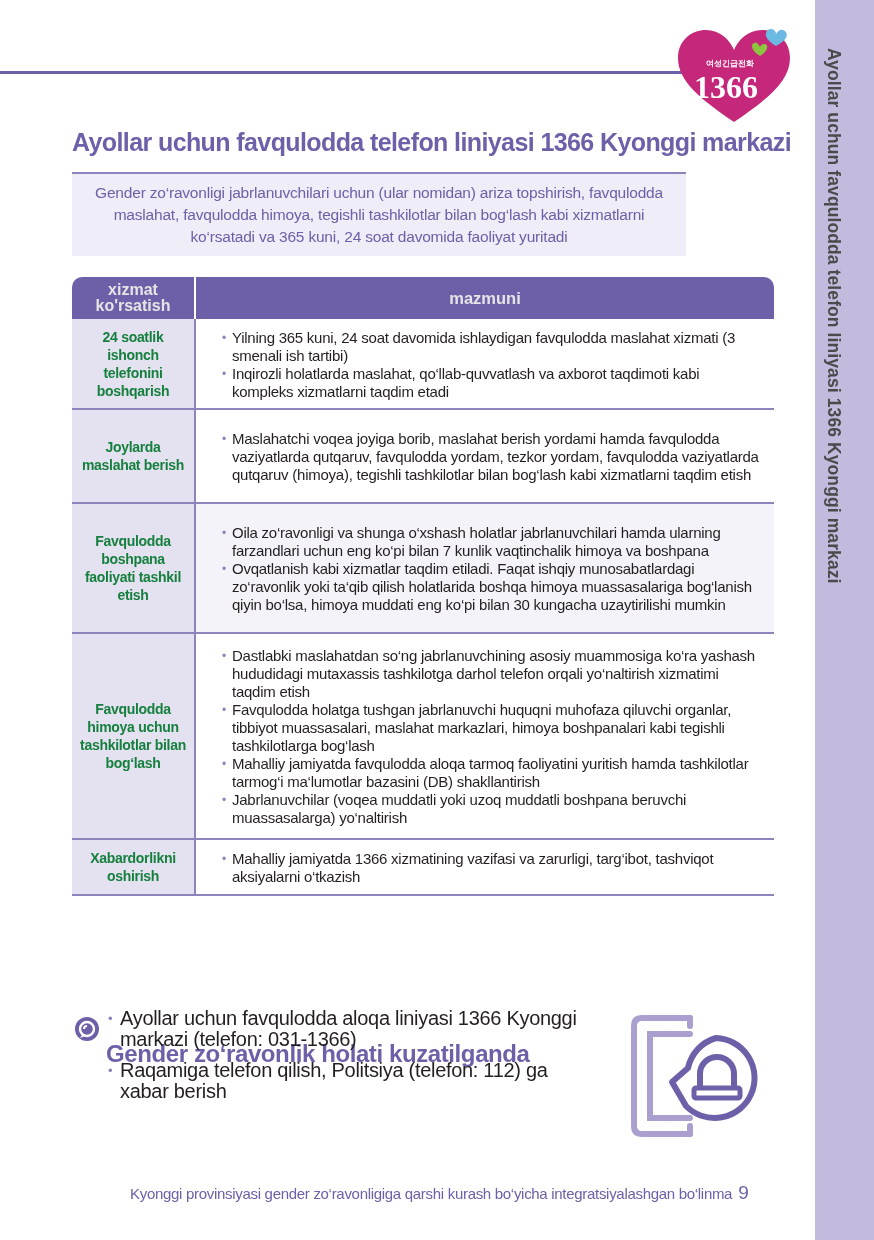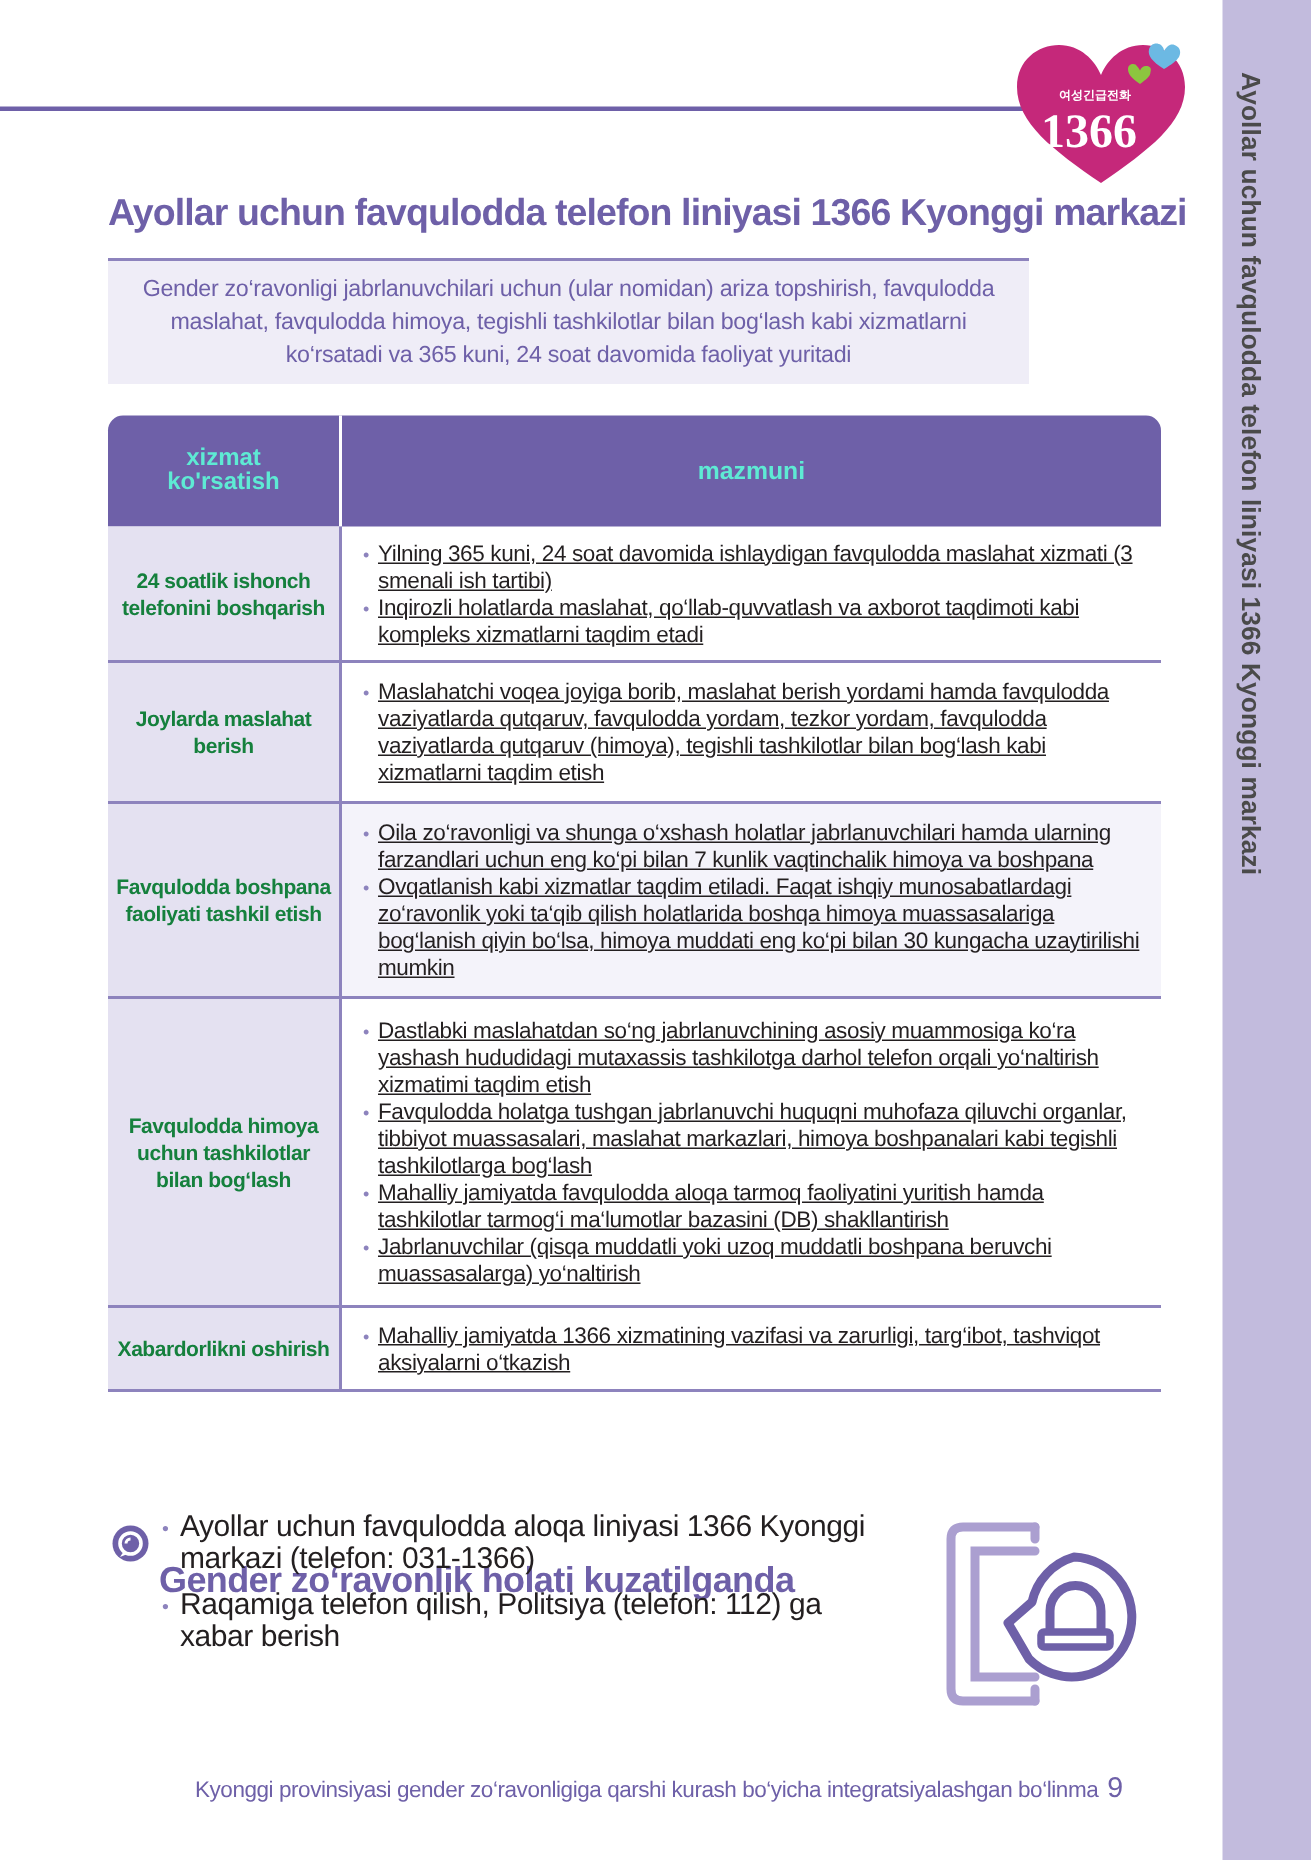--- a/index.html
+++ b/index.html
@@ -9,27 +9,27 @@
   .side-band { position:absolute; left:815px; top:0; width:59px; height:1240px; background:#c2bbdd; }
   .side-text { position:absolute; left:844px; top:48px; transform-origin:0 0; transform:rotate(90deg);
                white-space:nowrap; font-weight:bold; font-size:17.5px; color:#4a4a4a; letter-spacing:0.1px; }
   .logo { position:absolute; left:672px; top:22px; width:124px; height:104px; }
   .main-title { position:absolute; left:72px; top:128px; width:706px; text-align:center; font-weight:bold;
                 font-size:25px; color:#6e60a8; letter-spacing:-0.6px; white-space:nowrap; }
   .intro { position:absolute; left:72px; top:172px; width:614px; height:84px; background:#efedf7;
            border-top:2px solid #8d83bd; box-sizing:border-box; padding-top:8px; }
   .intro-line { text-align:center; font-size:15.5px; line-height:22px; color:#6e60a8; letter-spacing:-0.2px; }
   table.svc { position:absolute; left:72px; top:277px; width:702px; border-collapse:collapse; table-layout:fixed; }
-  table.svc th { background:#6e60a8; color:#5eead4; font-weight:bold; height:42px; padding:16px; }
+  table.svc th { background:#6e60a8; color:#e5e5e5; font-weight:bold; height:42px; padding:0; }
   table.svc th.c1 { width:122px; font-size:16px; line-height:16px; border-top-left-radius:10px; border-right:2px solid #ffffff; }
   table.svc th.c2 { font-size:16.5px; border-top-right-radius:10px; }
   table.svc td { border-bottom:2px solid #8d83bd; vertical-align:middle; }
   table.svc td.name { background:#e4e1f1; border-right:2px solid #8d83bd; text-align:center; font-weight:bold;
                       font-size:14px; line-height:18px; padding:0 4px; color:#15803d; letter-spacing:-0.3px; }
-  table.svc td.content { padding:8px 10px 6px 14px; font-size:15px; line-height:18px; letter-spacing:-0.25px;text-decoration:underline; }
+  table.svc td.content { padding:8px 10px 6px 26px; font-size:15px; line-height:18px; letter-spacing:-0.25px; }
   tr.alt td.content { background:#f4f3fa; }
   .bullet { position:relative; padding-left:10px; }
   .bullet::before { content:"\2022"; position:absolute; left:0; top:0; color:#8d83bd; font-size:12px; }
   .sec2-icon { position:absolute; left:74px; top:1016px; width:26px; height:26px; }
   .sec2-title { position:absolute; left:106px; top:1012px; font-weight:bold; font-size:24px; color:#6e60a8; letter-spacing:-0.4px; white-space:nowrap;margin-top:28px; }
   .sec2-list { position:absolute; left:108px; top:1008px; width:470px; font-size:20px; line-height:21px; letter-spacing:-0.3px; }
   .sec2-item { position:relative; padding-left:12px; margin-bottom:10px; }
   .sec2-item::before { content:"\2022"; position:absolute; left:0; top:0; color:#8d83bd; font-size:13px; }
   .phone-icon { position:absolute; left:628px; top:1010px; width:144px; height:130px; }
   .footer { position:absolute; left:130px; top:1182px; font-size:15px; color:#6e60a8; letter-spacing:-0.3px; white-space:nowrap; }
@@ -88,21 +88,21 @@
         <div class="bullet">Oila zo‘ravonligi va shunga o‘xshash holatlar jabrlanuvchilari hamda ularning farzandlari uchun eng ko‘pi bilan 7 kunlik vaqtinchalik himoya va boshpana</div>
         <div class="bullet">Ovqatlanish kabi xizmatlar taqdim etiladi. Faqat ishqiy munosabatlardagi zo‘ravonlik yoki ta‘qib qilish holatlarida boshqa himoya muassasalariga bog‘lanish qiyin bo‘lsa, himoya muddati eng ko‘pi bilan 30 kungacha uzaytirilishi mumkin</div>
       </td>
     </tr>
     <tr style="height:206px">
       <td class="name">Favqulodda himoya uchun tashkilotlar bilan bog‘lash</td>
       <td class="content">
         <div class="bullet">Dastlabki maslahatdan so‘ng jabrlanuvchining asosiy muammosiga ko‘ra yashash hududidagi mutaxassis tashkilotga darhol telefon orqali yo‘naltirish xizmatimi taqdim etish</div>
         <div class="bullet">Favqulodda holatga tushgan jabrlanuvchi huquqni muhofaza qiluvchi organlar, tibbiyot muassasalari, maslahat markazlari, himoya boshpanalari kabi tegishli tashkilotlarga bog‘lash</div>
         <div class="bullet">Mahalliy jamiyatda favqulodda aloqa tarmoq faoliyatini yuritish hamda tashkilotlar tarmog‘i ma‘lumotlar bazasini (DB) shakllantirish</div>
-        <div class="bullet">Jabrlanuvchilar (qisqa muddatli yoki uzoq muddatli boshpana beruvchi muassasalarga) yo‘naltirish</div>
+        <div class="bullet">Jabrlanuvchilar (voqea muddatli yoki uzoq muddatli boshpana beruvchi muassasalarga) yo‘naltirish</div>
       </td>
     </tr>
     <tr style="height:56px">
       <td class="name">Xabardorlikni oshirish</td>
       <td class="content">
         <div class="bullet">Mahalliy jamiyatda 1366 xizmatining vazifasi va zarurligi, targ‘ibot, tashviqot aksiyalarni o‘tkazish</div>
       </td>
     </tr>
   </tbody>
 </table>

